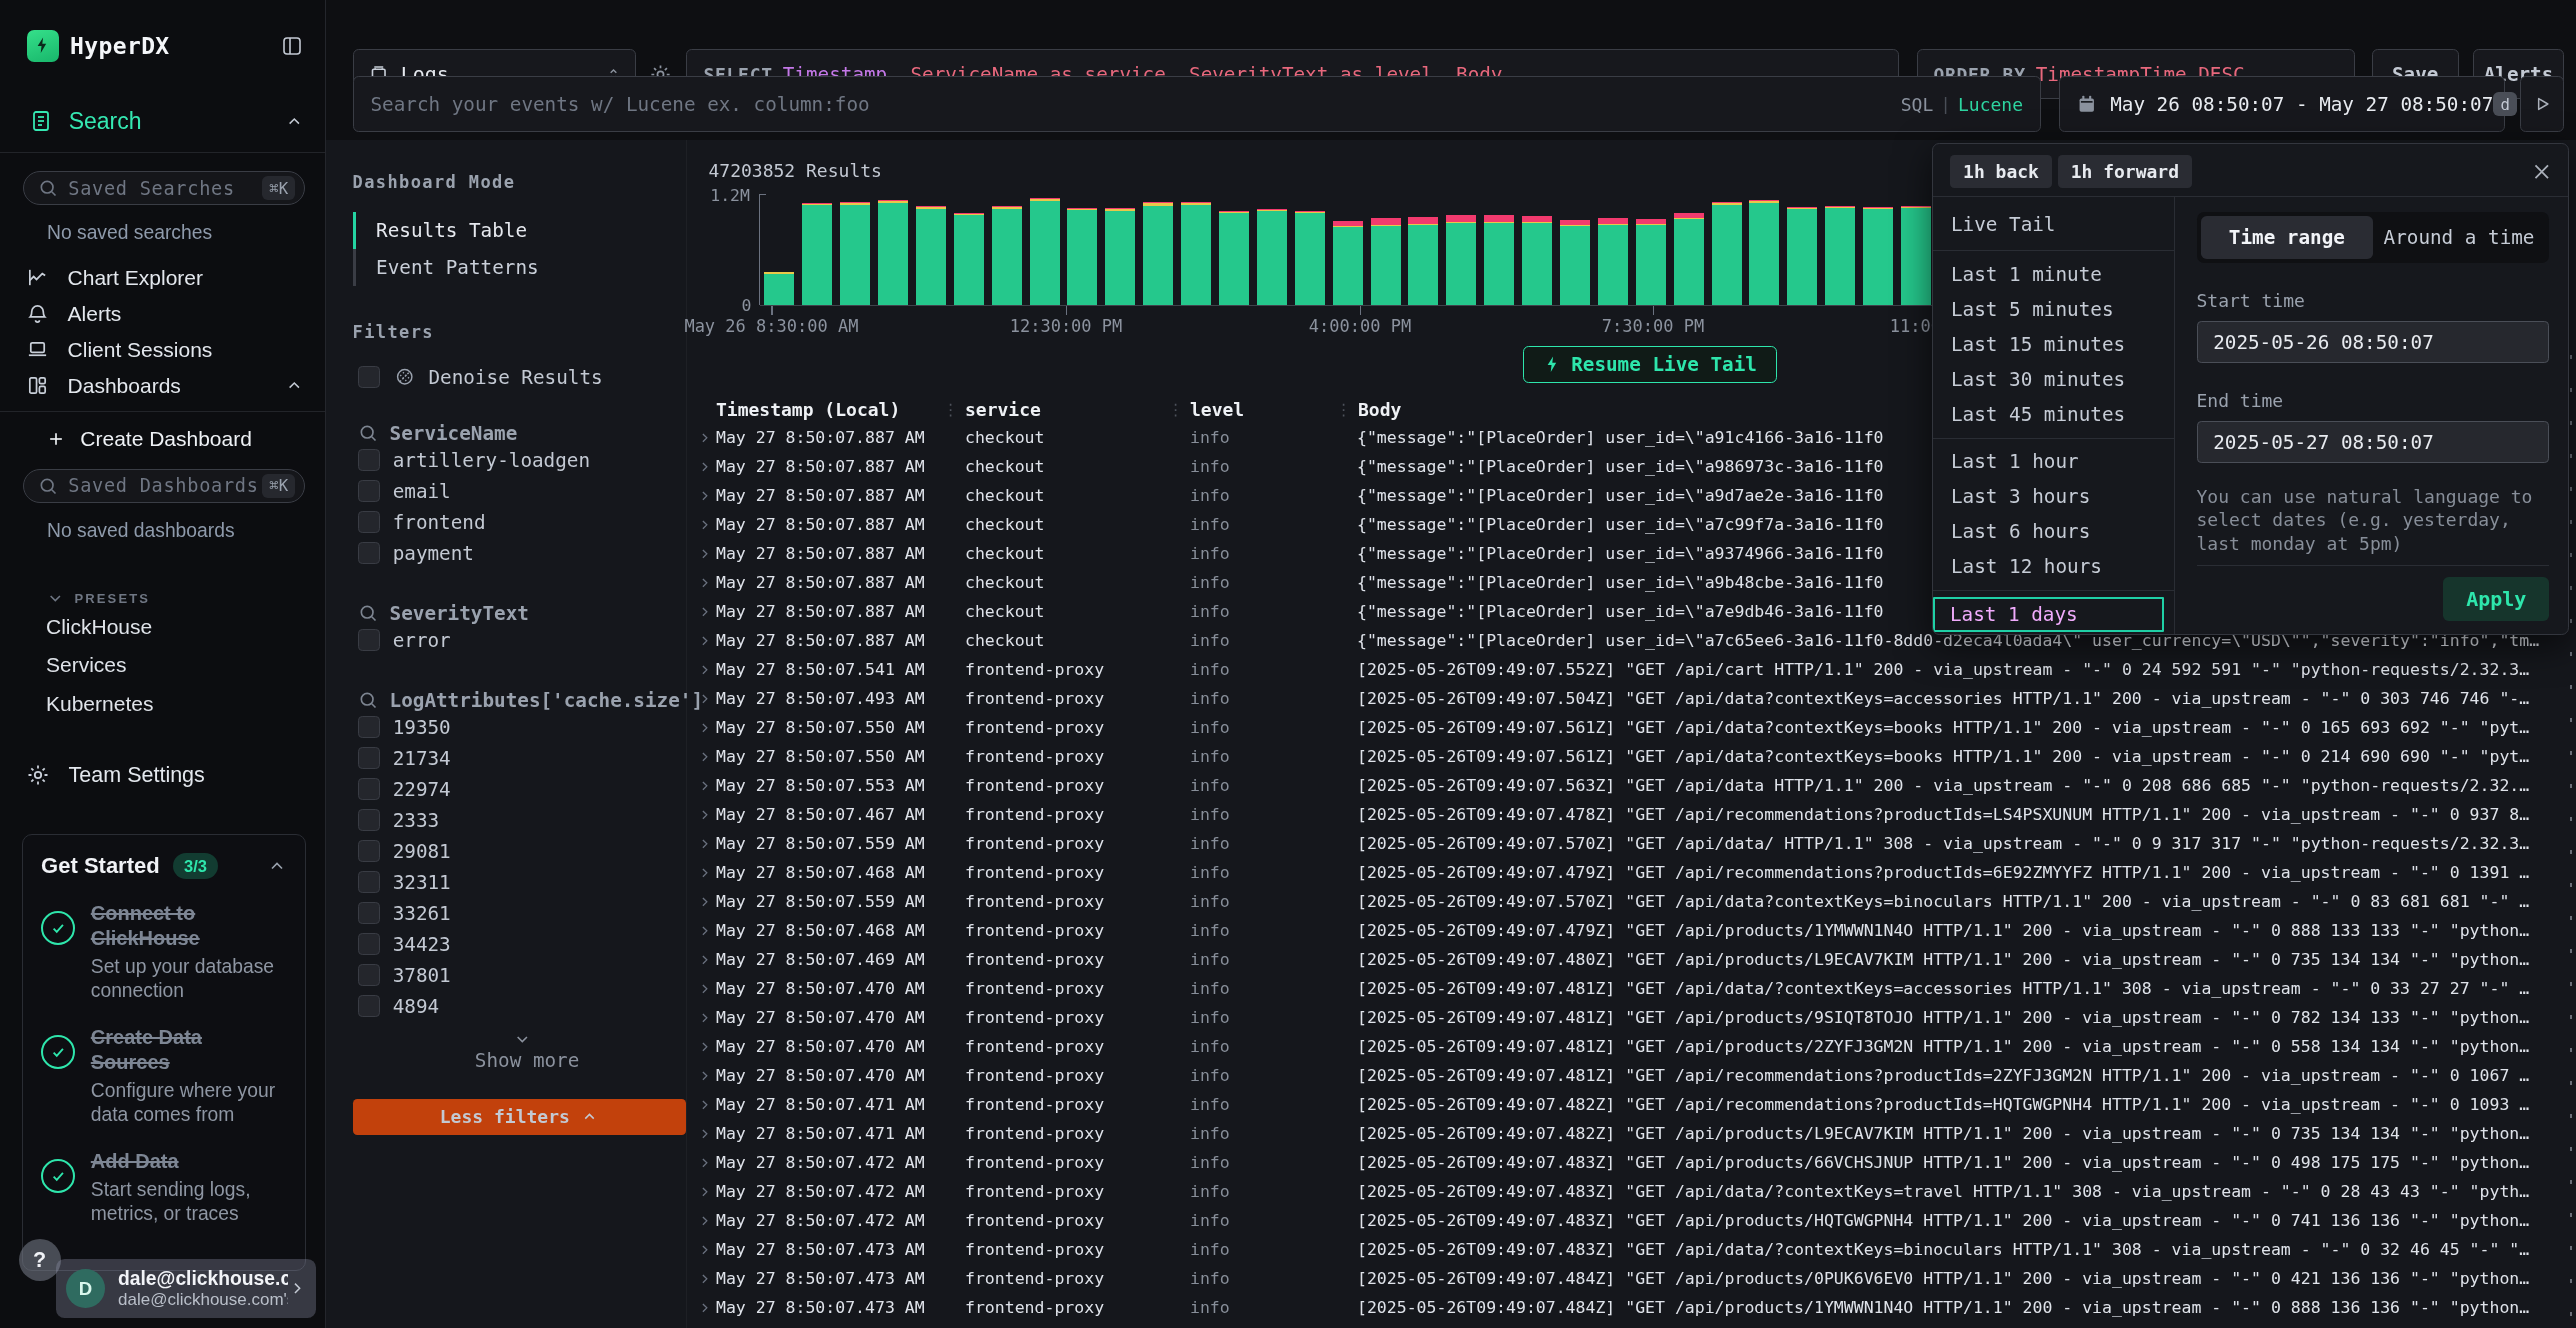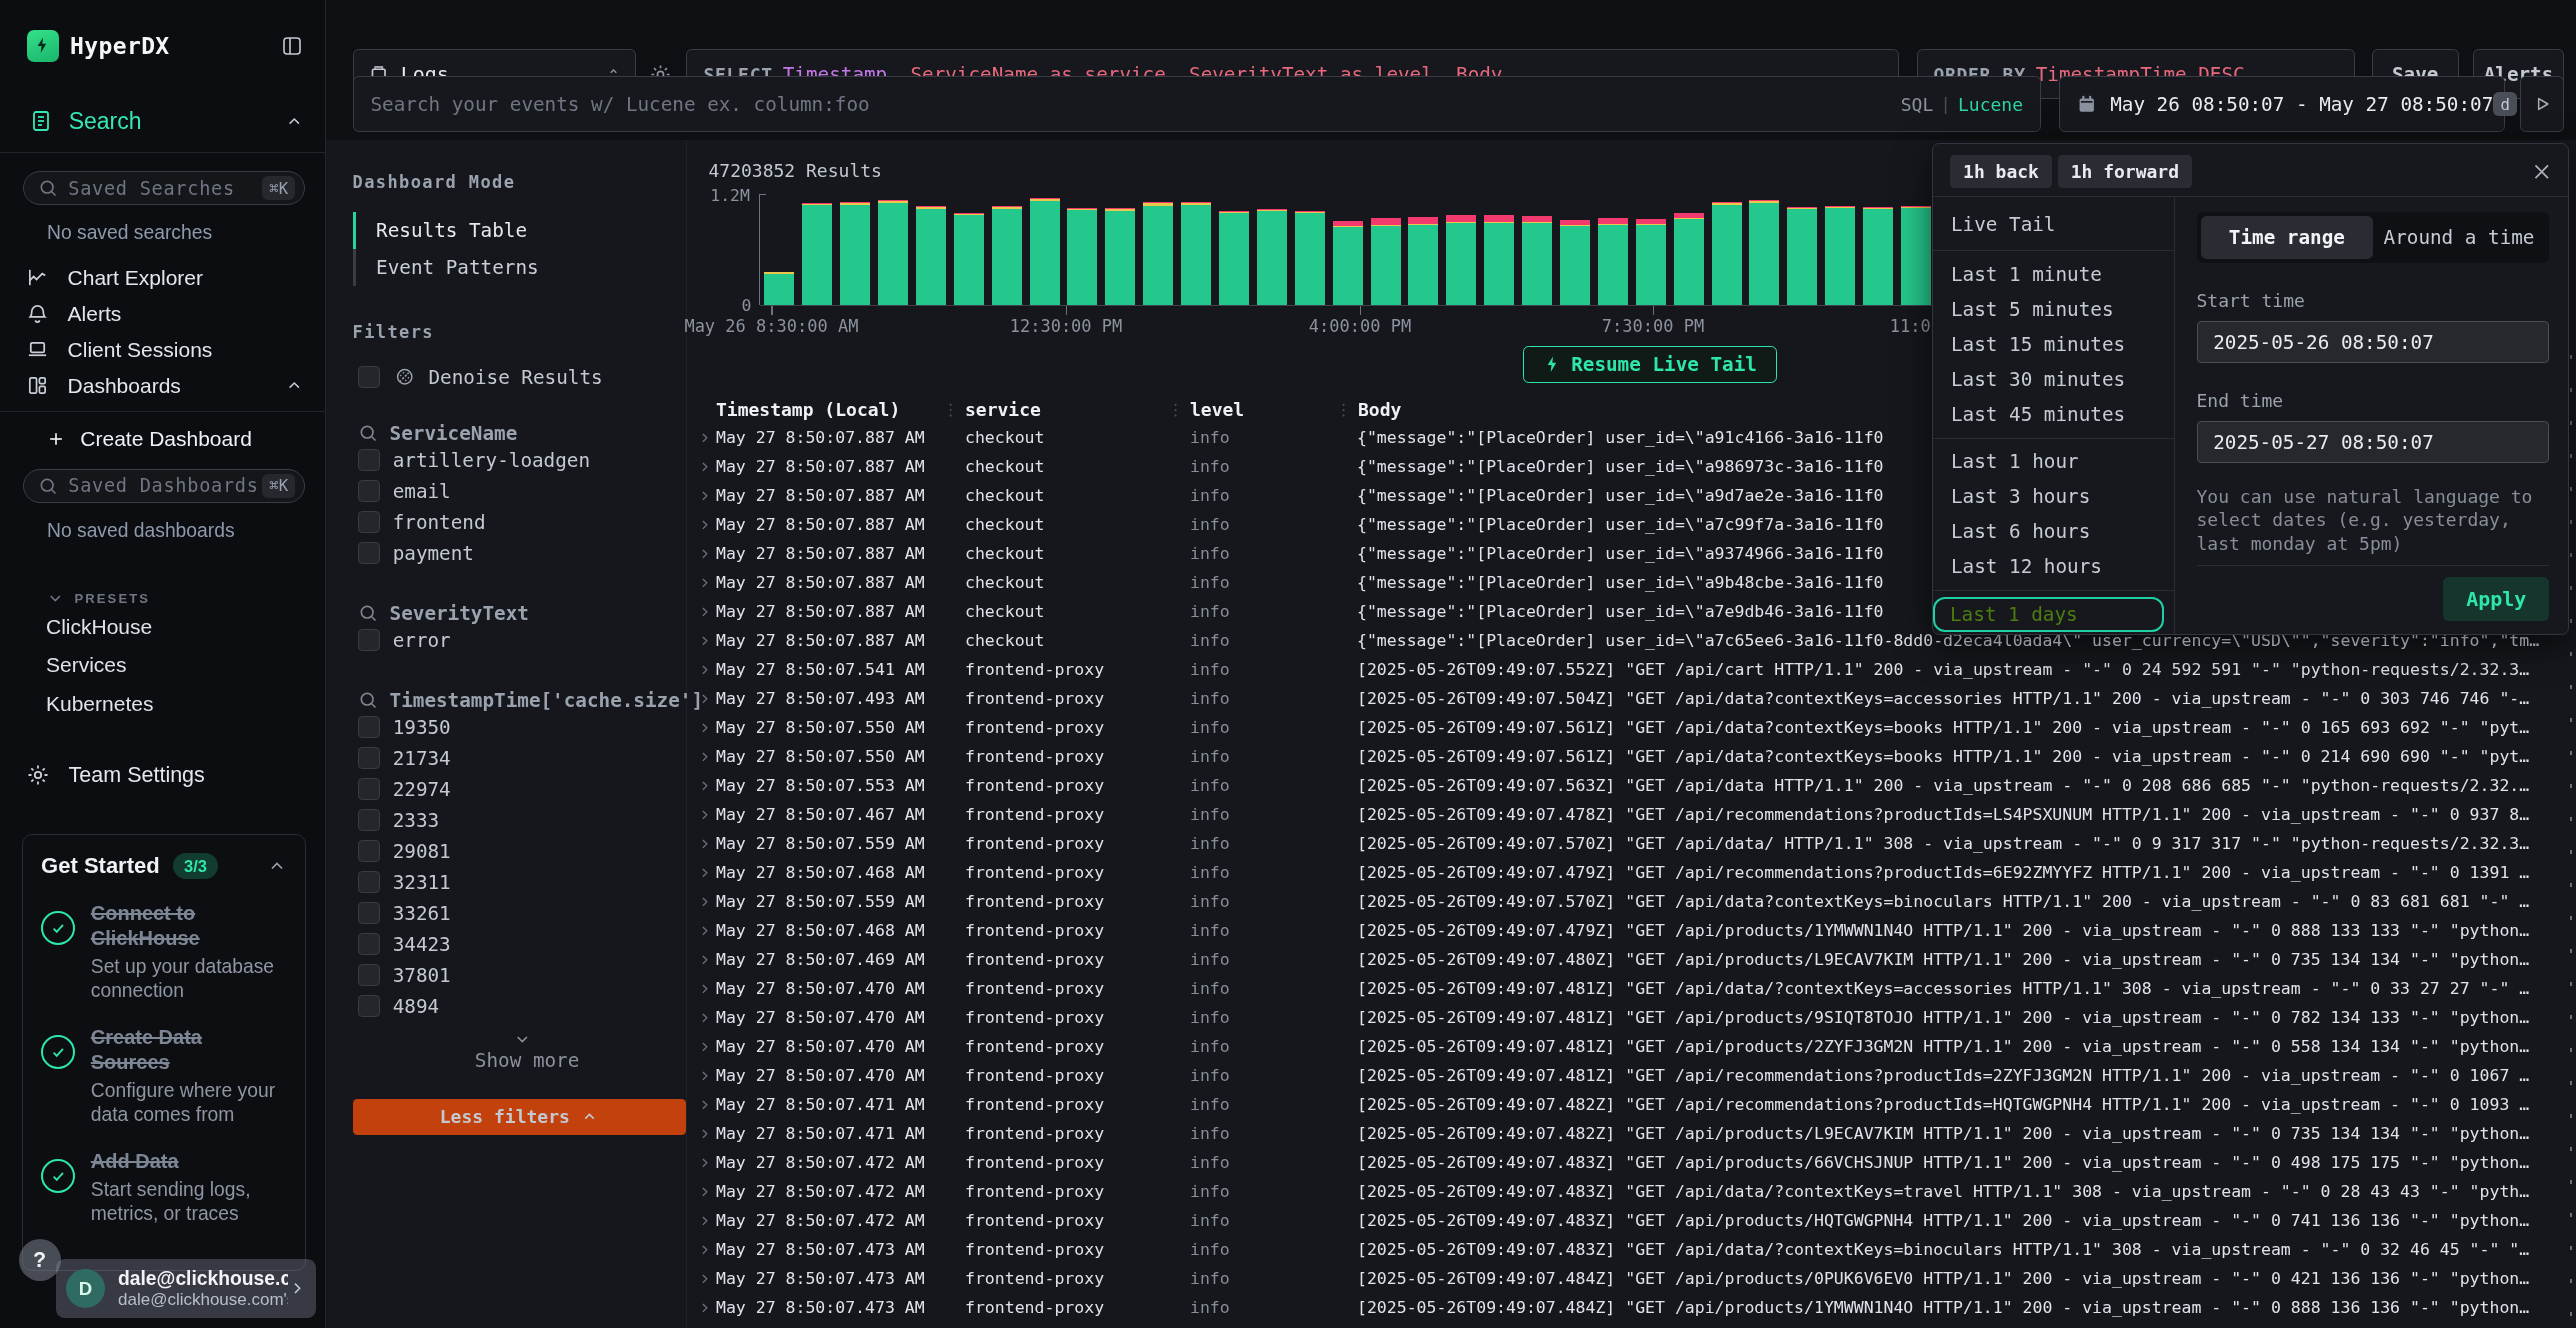--- a/index.html
+++ b/index.html
@@ -141,21 +141,21 @@
 
   
   #time-panel { position:absolute; left:1932px; top:143px; width:637px; height:492px; background:#16181d; border:0.7px solid #33363e; border-radius:7.2px; box-shadow:0 10px 36px rgba(0,0,0,0.6); z-index:30; overflow:hidden; display:flex; flex-direction:column; }
   .tp-head { display:flex; align-items:center; padding:11.4px 15.7px 8.6px 11.4px; }
   .tp-chip { background:#2a2c33; border-radius:4.3px; color:#e8ebf0; font-size:18px; font-weight:bold; padding:5.7px 13px; margin-left:5.7px; font-family:"DejaVu Sans Mono", monospace; }
   .tp-head .sp { flex:1; }
   .tp-body { flex:1; display:flex; min-height:0; }
   #tp-list { width:242px; border-right:0.7px solid #2a2d34; border-top:0.7px solid #2a2d34; padding-top:7.2px; overflow:hidden; }
   .tp-item { height:35px; display:flex; align-items:center; padding-left:18px; color:#c6ccd6; font-size:19.3px; font-family:"DejaVu Sans Mono", monospace; }
   .tp-item.first { height:40px; }
-  .tp-item.sel { border:2.9px solid #1fd0a6; border-radius:12px; margin-right:10px; padding-left:15px; color:#4d7c0f; }
+  .tp-item.sel { border:2.9px solid #1fd0a6; border-radius:1px; margin-right:10px; padding-left:15px; color:#f0abfc; }
   .tp-div { border-top:0.7px solid #2a2d34; margin:5.7px 0; }
   #tp-right { flex:1; border-top:0.7px solid #2a2d34; padding:14.3px 18.6px 0 21.5px; display:flex; flex-direction:column; }
   .tp-tabs { background:#0f1013; border-radius:7.2px; display:flex; padding:4.3px; }
   .tp-tab { flex:1; text-align:center; padding:10px 0; color:#c6ccd6; font-size:19.3px; font-family:"DejaVu Sans Mono", monospace; border-radius:5.7px; }
   .tp-tab.on { background:#2a2c33; color:#f2f4f8; font-weight:bold; }
   .tp-label { color:#9aa2ae; font-size:18px; margin-top:27px; font-family:"DejaVu Sans Mono", monospace; }
   .tp-input { margin-top:10px; height:42px; background:#26282e; border:0.7px solid #4a4e57; border-radius:4.3px; display:flex; align-items:center; padding-left:15.7px; color:#e8ebf0; font-size:19.3px; font-family:"DejaVu Sans Mono", monospace; }
   .tp-hint { color:#878e99; font-size:18px; line-height:1.3; margin-top:21.5px; max-width:401px; font-family:"DejaVu Sans Mono", monospace; }
   .tp-foot { margin-top:auto; border-top:0.7px solid #2a2d34; padding:11.4px 0 13px 0; display:flex; }
   #apply-btn { margin-left:auto; background:#16352c; color:#2ee6ac; font-size:20px; font-weight:bold; border-radius:5.7px; padding:10px 23px; font-family:"DejaVu Sans Mono", monospace; }
@@ -501,21 +501,21 @@
         </div>
     </div>
     <div class="fgroup" id="fgroup-2">
       <div class="fg-head">
         <span>
           <svg width="20" height="20" viewBox="0 0 24 24" fill="none" stroke="#7d8591" stroke-width="2">
               <circle cx="11" cy="11" r="7"></circle>
               <line x1="16.5" y1="16.5" x2="21" y2="21"></line>
             </svg>
         </span>
-        <span class="fg-name">TimestampTime['cache.size']</span>
+        <span class="fg-name">LogAttributes['cache.size']</span>
       </div>
       <div class="fg-items">
           <div class="fg-item">
             <span class="chk"></span>
             <span class="fl">19350</span>
           </div>
           <div class="fg-item">
             <span class="chk"></span>
             <span class="fl">21734</span>
           </div>

